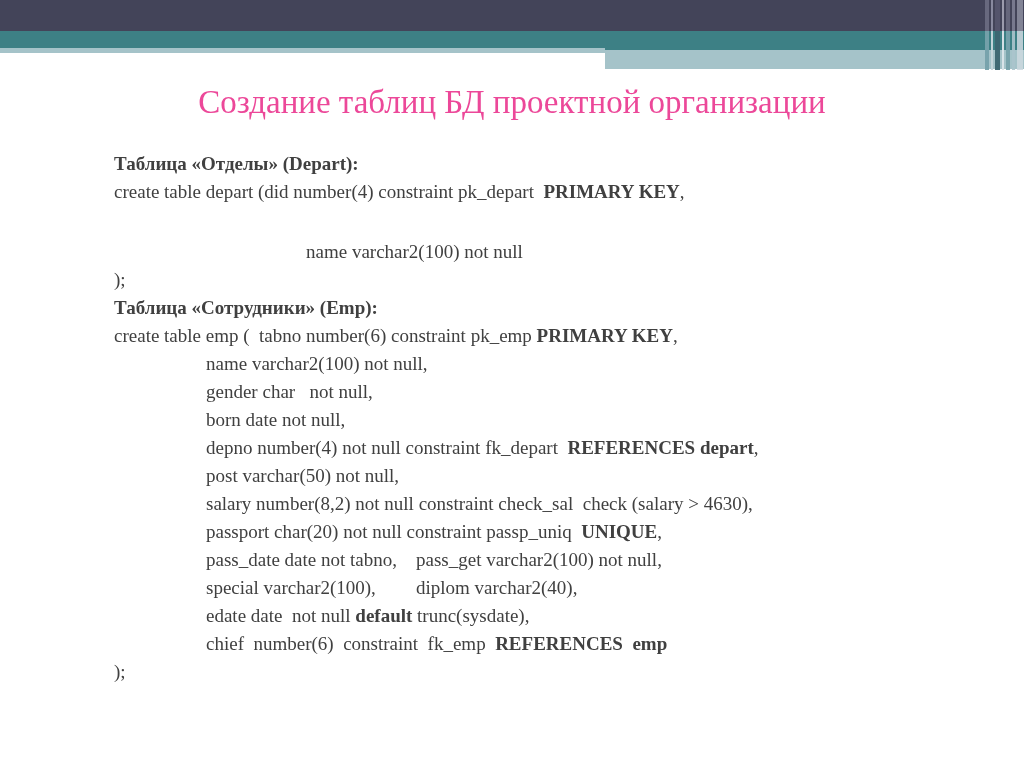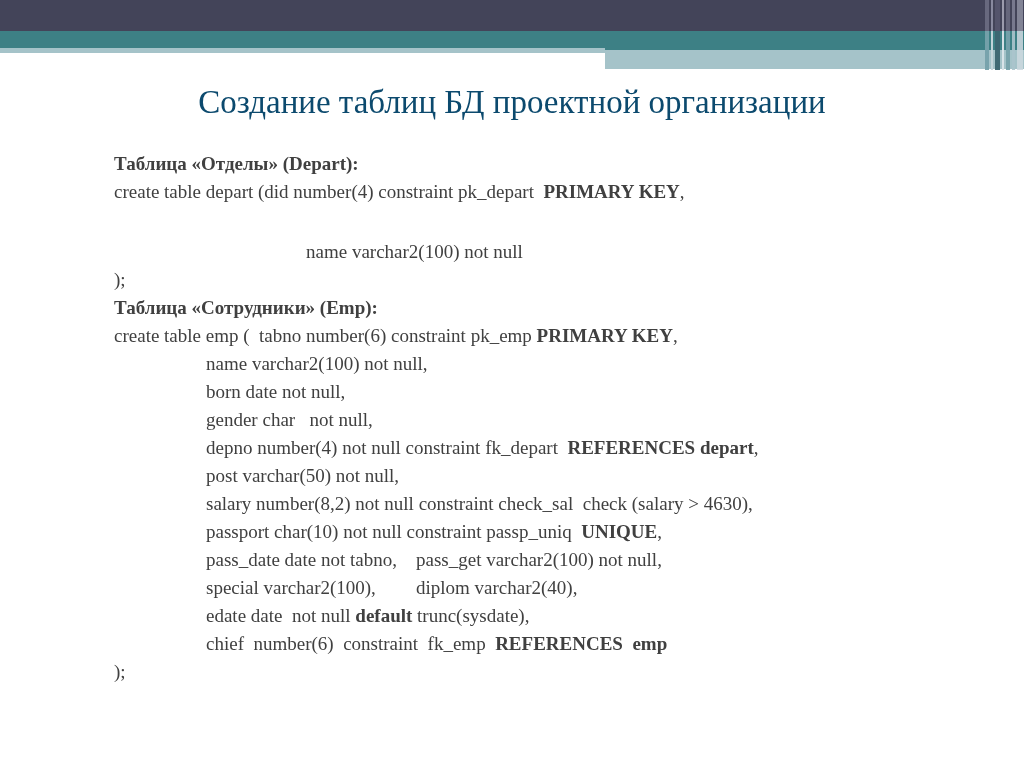--- a/index.html
+++ b/index.html
@@ -94,21 +94,21 @@
   .t7 { left: 33px; width: 6px;  background: #d7e7e9; opacity: .65;}
 
   
   .slide-title {
     position: absolute;
     left: 0;
     top: 84px;
     width: 1024px;
     text-align: center;
     font-size: 33px;
-    color: #0c4a6e;
+    color: #ec4899;
     font-family: "Liberation Serif", "DejaVu Serif", serif;
     letter-spacing: 0px;
     white-space: nowrap;
   }
 
   
   .body-block {
     position: absolute;
     left: 114px;
     top: 150px;
@@ -163,24 +163,24 @@
 <div class="slide-title">Создание таблиц БД проектной организации</div>
 
 <div class="body-block" id="body-block">
     <div class="line heading">Таблица «Отделы» (Depart):</div>
     <div class="line"><span>create table depart (did number(4) constraint pk_depart  </span><b>PRIMARY KEY</b><span>,</span></div>
     <div class="line ind2">name varchar2(100) not null</div>
     <div class="line">);</div>
     <div class="line heading">Таблица «Сотрудники» (Emp):</div>
     <div class="line"><span>create table emp (  tabno number(6) constraint pk_emp </span><b>PRIMARY KEY</b><span>,</span></div>
     <div class="line ind1">name varchar2(100) not null,</div>
+    <div class="line ind1">gender char   not null,</div>
     <div class="line ind1">born date not null,</div>
-    <div class="line ind1">gender char   not null,</div>
     <div class="line ind1"><span>depno number(4) not null constraint fk_depart  </span><b>REFERENCES depart</b><span>,</span></div>
     <div class="line ind1">post varchar(50) not null,</div>
     <div class="line ind1">salary number(8,2) not null constraint check_sal  check (salary &gt; 4630),</div>
-    <div class="line ind1"><span>passport char(10) not null constraint passp_uniq  </span><b>UNIQUE</b><span>,</span></div>
+    <div class="line ind1"><span>passport char(20) not null constraint passp_uniq  </span><b>UNIQUE</b><span>,</span></div>
     <div class="line ind1"><span class="col2">pass_date date not tabno,</span><span>pass_get varchar2(100) not null,</span></div>
     <div class="line ind1"><span class="col2">special varchar2(100),</span><span>diplom varchar2(40),</span></div>
     <div class="line ind1"><span>edate date  not null </span><b>default</b><span> trunc(sysdate),</span></div>
     <div class="line ind1"><span>chief  number(6)  constraint  fk_emp  </span><b>REFERENCES  emp</b><span></span></div>
     <div class="line">);</div>
   </div>
 
 </body></html>

